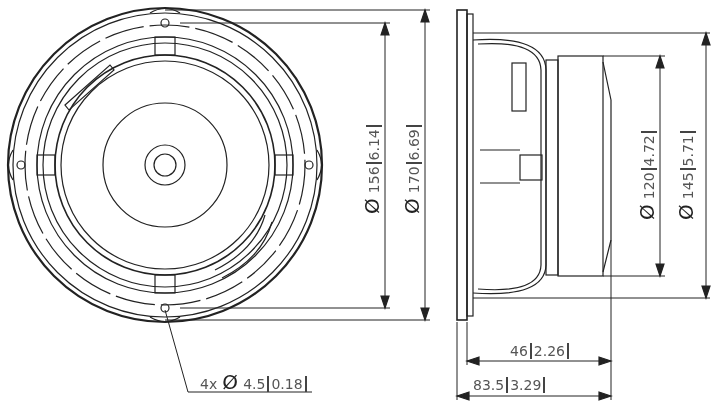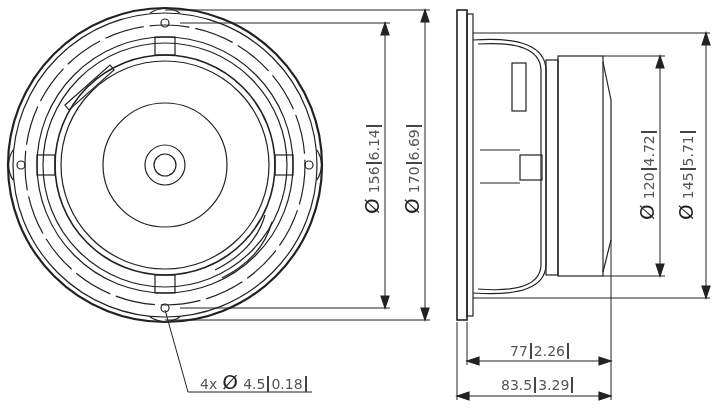--- a/index.html
+++ b/index.html
@@ -113,22 +113,22 @@
 <div class="lbl vert" style="left:635px;top:220px;">
   <span class="phi">Ø</span>
   <span class="num">120</span><span class="br">4.72</span>
 </div>
 <div class="lbl vert" style="left:674px;top:220px;">
   <span class="phi">Ø</span>
   <span class="num">145</span><span class="br">5.71</span>
 </div>
 
 <div class="lbl" style="left:510px;top:341px;">
-  <span class="num">77</span><span class="br">2.26</span>
+  <span class="num">46</span><span class="br">2.26</span>
 </div>
-<div class="lbl" style="left:501px;top:375px;">
+<div class="lbl" style="left:473px;top:375px;">
   <span class="num">83.5</span><span class="br">3.29</span>
 </div>
 <div class="lbl" style="left:200px;top:370px;">
   <span class="num">4x</span>
   <span class="phi">Ø</span>
   <span class="num">4.5</span><span class="br">0.18</span>
 </div>
 
 </body></html>

